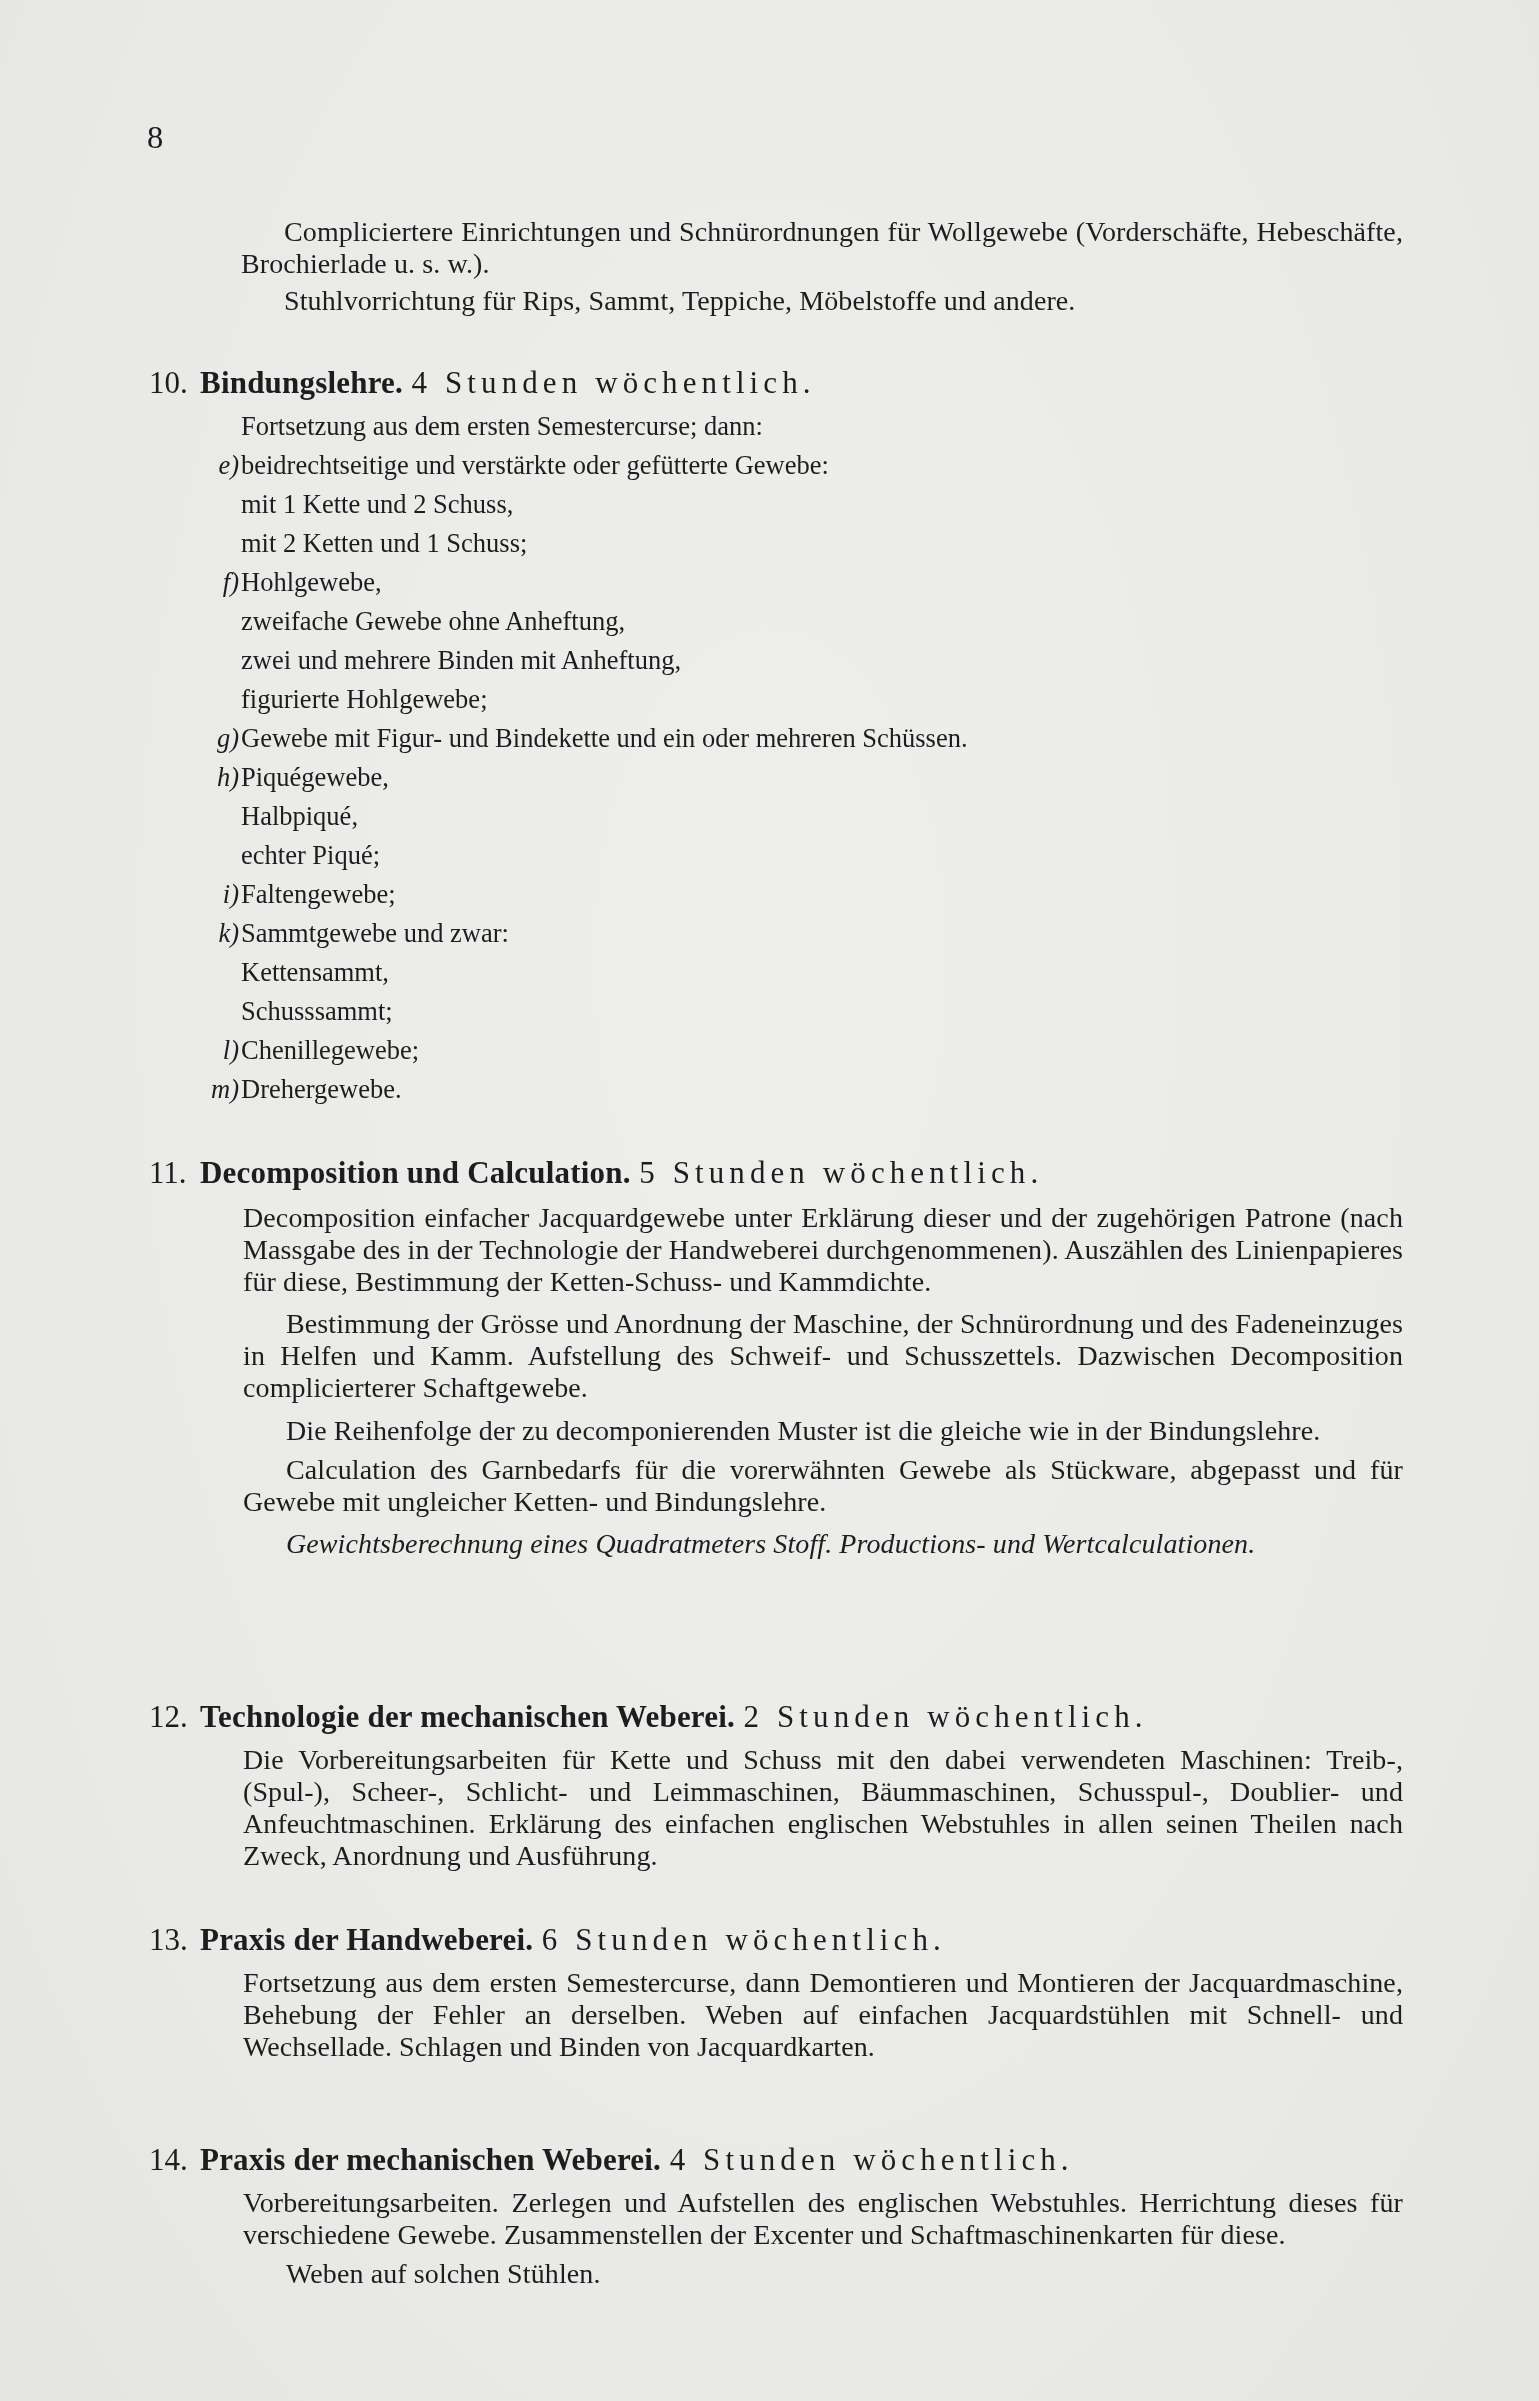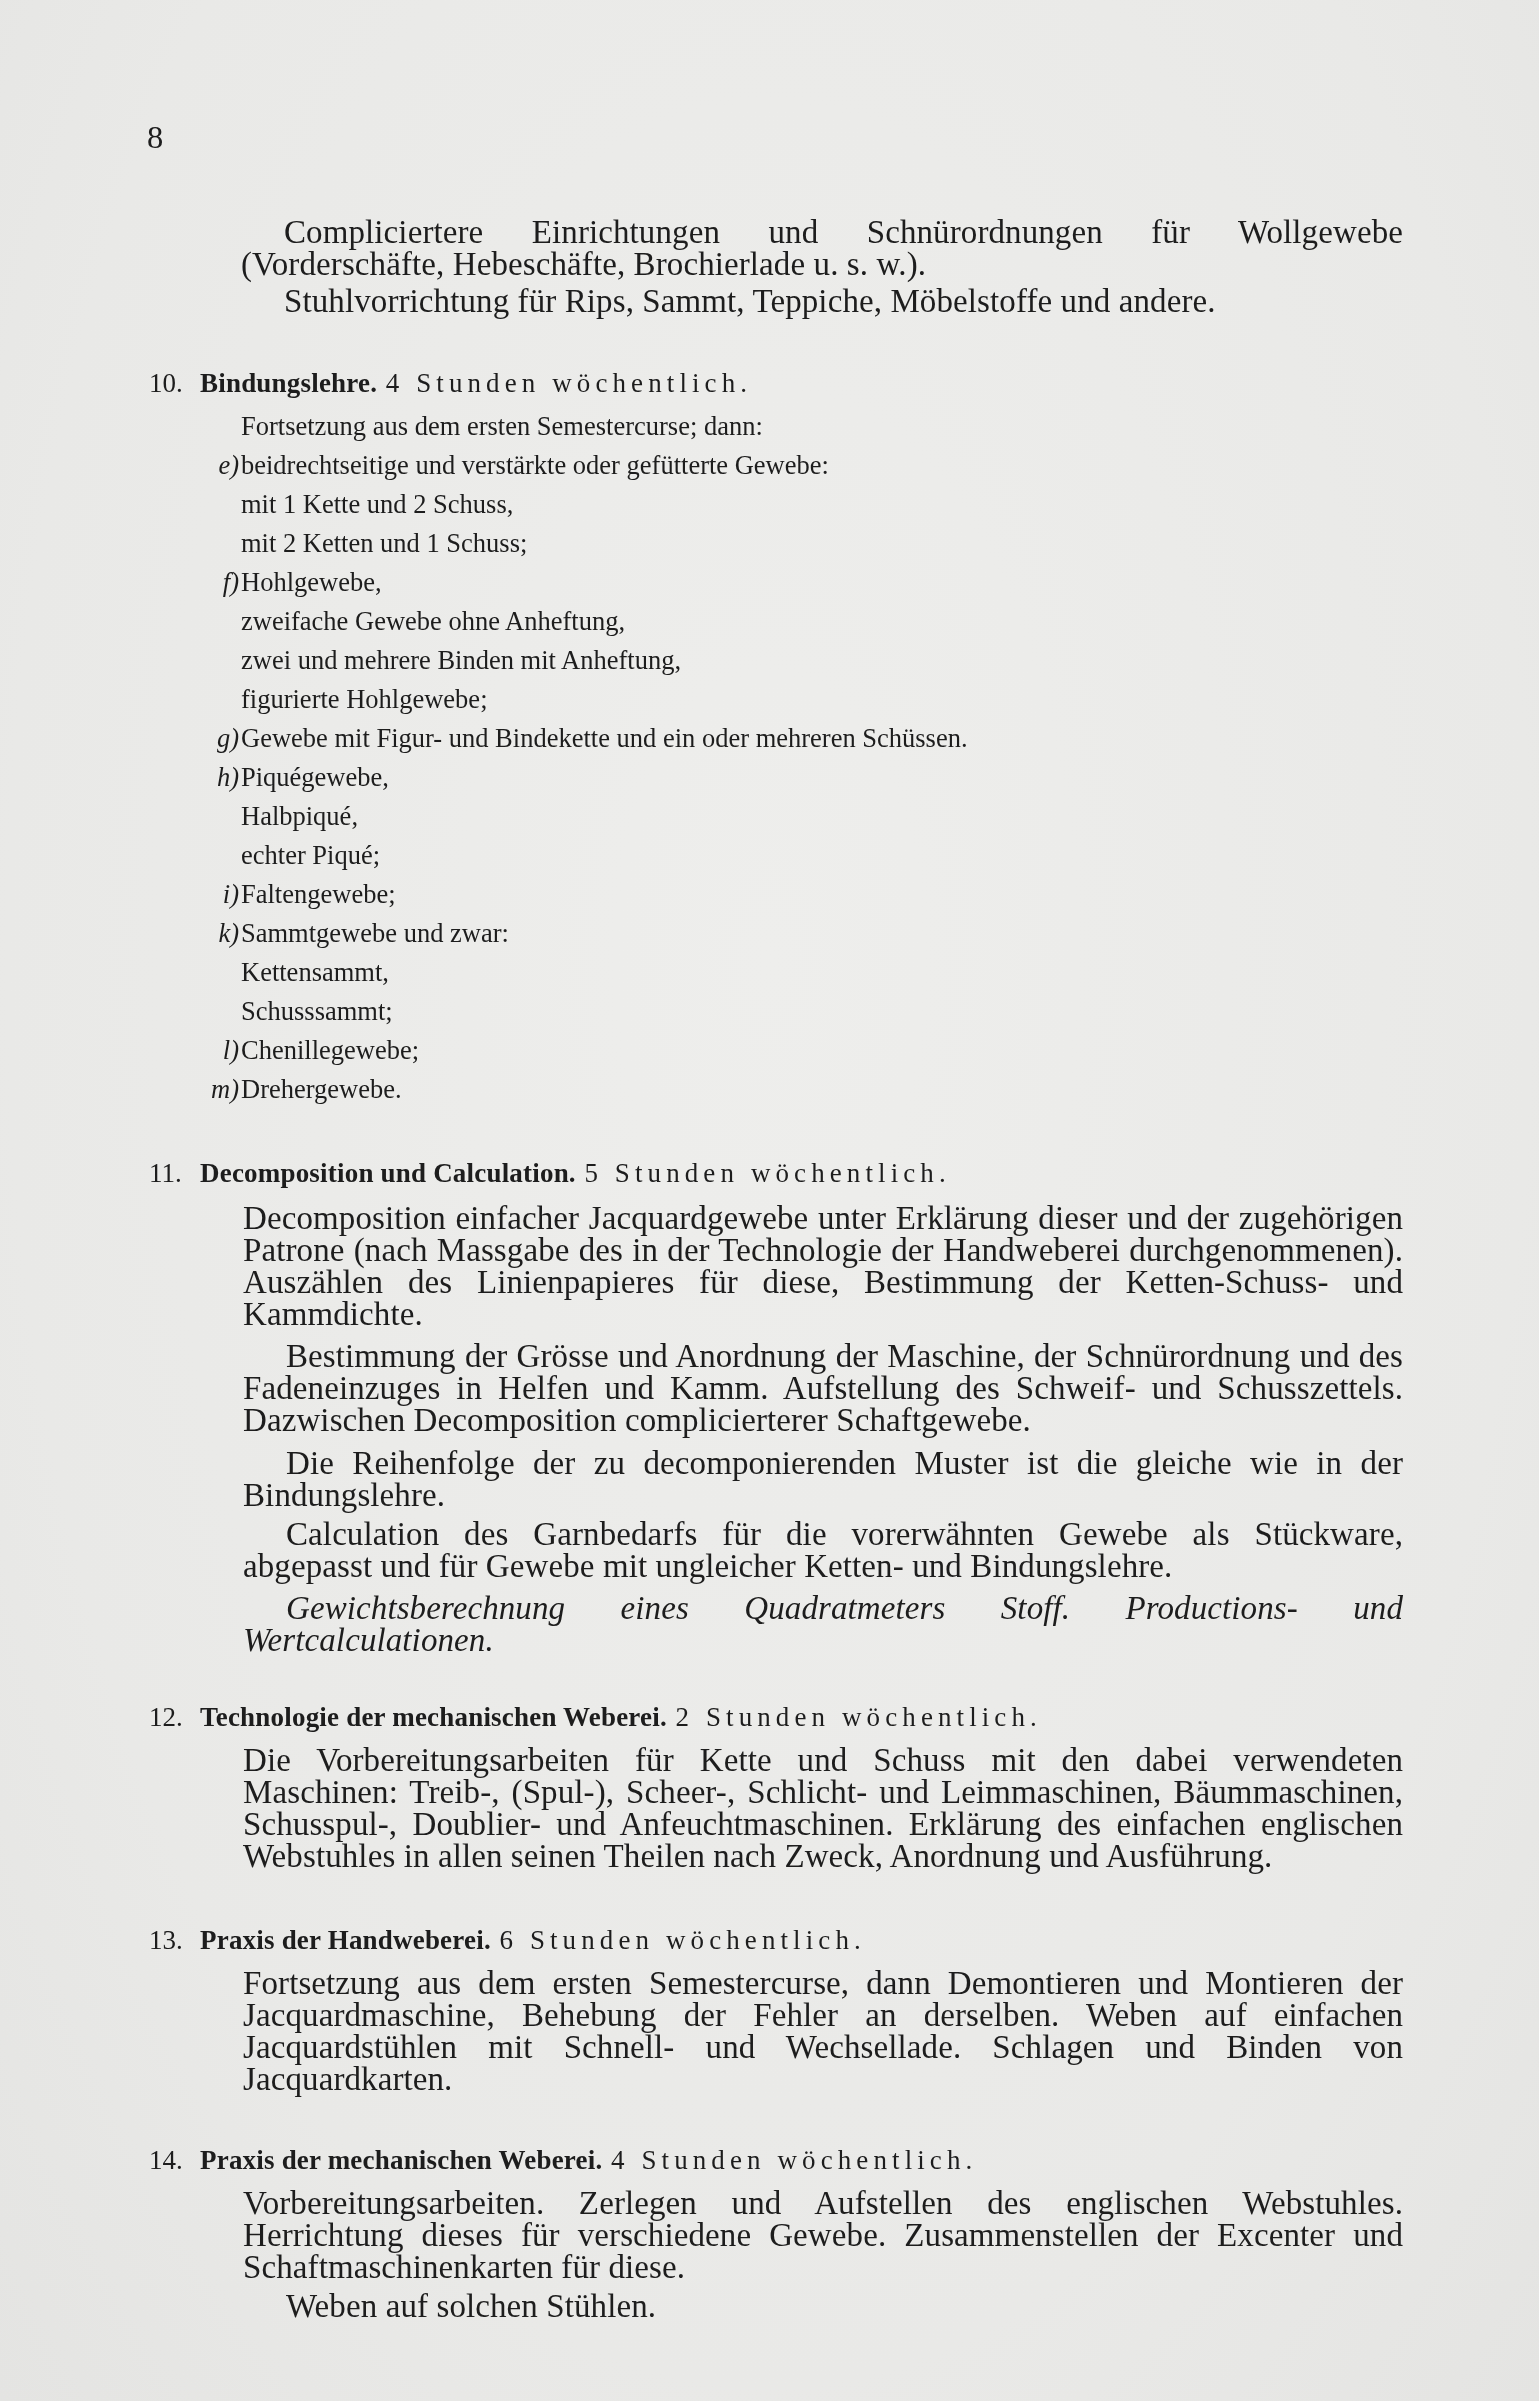--- a/index.html
+++ b/index.html
@@ -28,37 +28,37 @@
       top: 121px;
       font-size: 32.5px;
       line-height: 1;
     }
     .block {
       position: absolute;
       left: 149px;
       width: 1254px;
     }
     .para {
-      font-size: 33px;
+      font-size: 28px;
       line-height: 32px;
       text-align: justify;
       margin: 0;
       letter-spacing: 0.1px;
     }
     .para.indent {
       text-indent: 43px;
     }
     .line {
       font-size: 26.5px;
       line-height: 39px;
       position: relative;
       white-space: nowrap;
     }
     .heading {
-      font-size: 27px;
+      font-size: 31px;
       line-height: 34px;
       white-space: nowrap;
     }
     .heading .num {
       display: inline-block;
       width: 51px;
     }
     .heading .title {
       font-weight: bold;
       letter-spacing: 0.2px;

